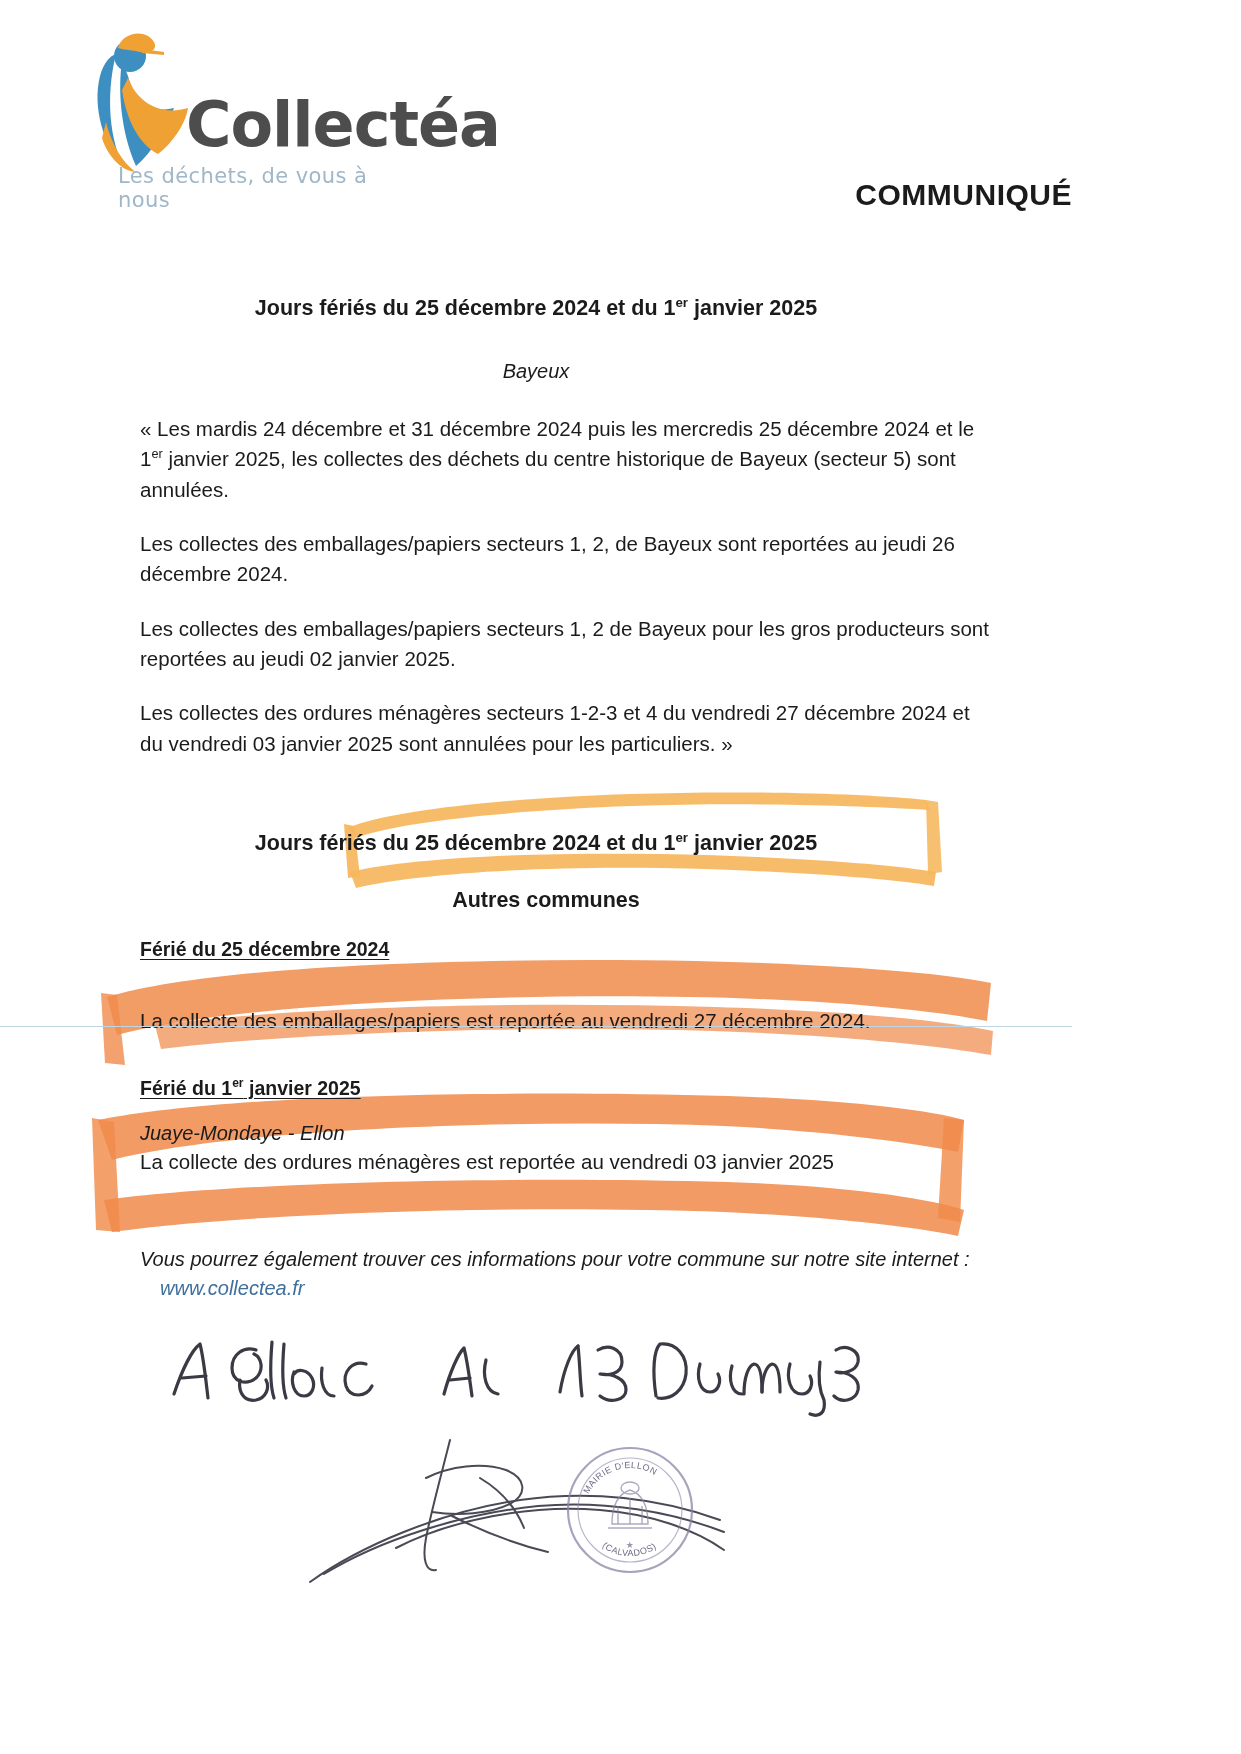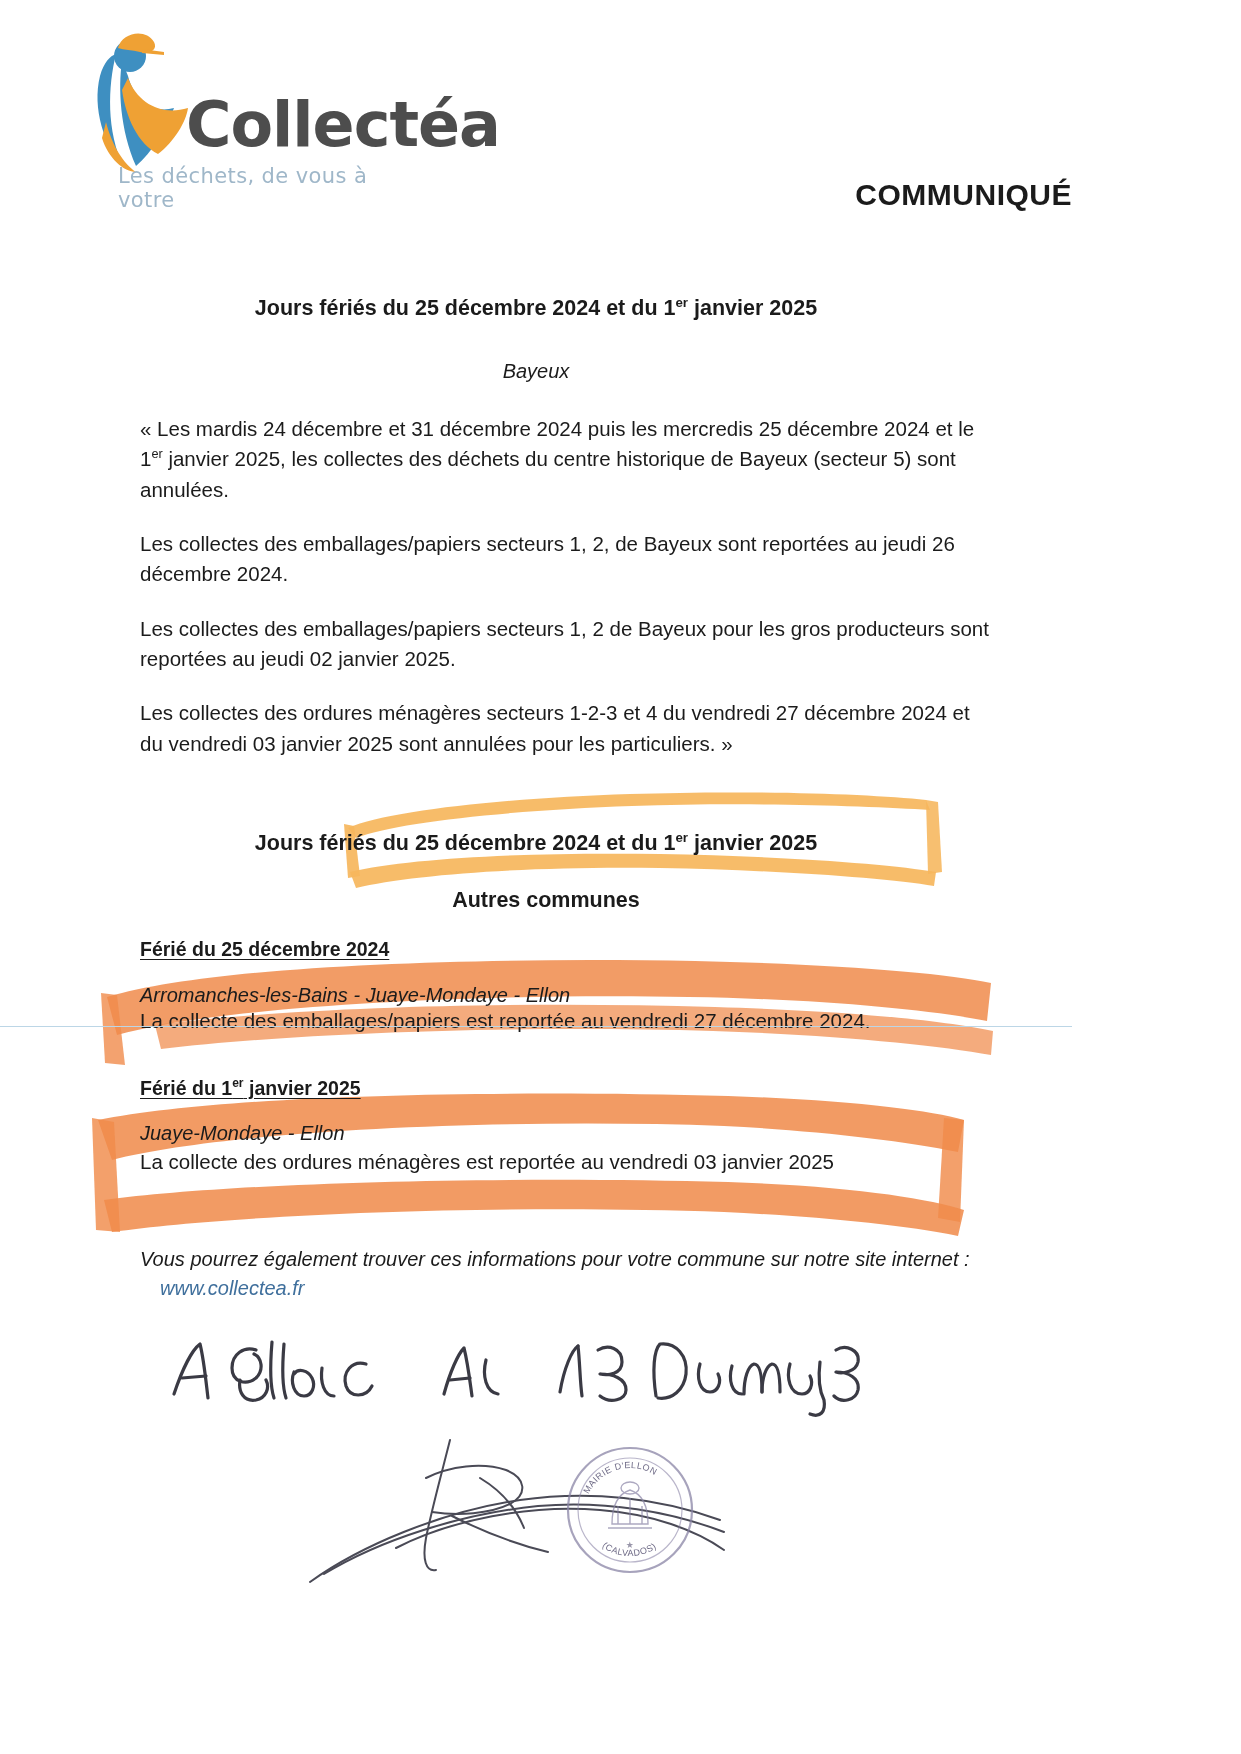--- a/index.html
+++ b/index.html
@@ -173,21 +173,21 @@
     <svg width="330" height="150" viewBox="0 0 330 150">
       <path d="M38 28 C30 60, 28 105, 46 142 C26 120, 14 82, 22 50 C26 36, 32 30, 38 28 Z" fill="#3E8FC1"></path>
       <path d="M44 35 C40 62, 42 104, 58 140 C74 126, 88 104, 96 82 C74 88, 56 74, 50 50 Z" fill="#3E8FC1"></path>
       <path d="M50 52 C60 78, 84 90, 110 82 C108 96, 96 116, 80 128 C60 118, 48 92, 44 64 Z" fill="#EFA134"></path>
       <path d="M28 96 C34 120, 46 138, 58 146 C46 146, 30 132, 24 112 Z" fill="#EFA134"></path>
       <circle cx="52" cy="30" r="16" fill="#3E8FC1"></circle>
       <path d="M40 22 C44 6, 68 2, 76 16 C80 24, 72 28, 62 26 C54 24, 46 24, 40 22 Z" fill="#EFA134"></path>
       <path d="M64 23 L86 26 L86 29 L64 27 Z" fill="#EFA134"></path>
     </svg>
     <div class="logo-word">Collectéa</div>
-    <div class="logo-tag">Les déchets, de vous à votre</div>
+    <div class="logo-tag">Les déchets, de vous à nous</div>
   </div>
 
   <div class="comm-title">COMMUNIQUÉ</div>
 
   <div class="h-feries">
     <span>Jours fériés du 25 décembre 2024 et du 1</span><sup>er</sup><span> janvier 2025</span>
   </div>
 
   <div class="h-city">Bayeux</div>
 
@@ -212,21 +212,20 @@
   <div class="h-autres">Autres communes</div>
 
   <div class="sec-head" id="sec1-head">Férié du 25 décembre 2024</div>
 
   <svg class="hl" id="hl-orange1" viewBox="0 0 900 115">
     <path d="M12 42 C120 10, 380 2, 600 6 C740 9, 850 18, 896 28 L892 66 C830 54, 720 44, 594 42 C392 38, 130 50, 22 80 Z" fill="#F08B4B" opacity="0.85"></path>
     <path d="M6 38 L22 40 L30 110 L10 108 Z" fill="#F08B4B" opacity="0.8"></path>
     <path d="M60 70 C200 52, 420 46, 620 52 C760 56, 850 66, 898 76 L896 100 C840 90, 740 80, 618 76 C420 70, 200 78, 66 94 Z" fill="#F08B4B" opacity="0.72"></path>
   </svg>
 
-  <div class="commune-line" id="sec1-communes">Arromanches-les-Bains - Juaye-Mondaye - Ellon</div>
   <div class="commune-body" id="sec1-text">La collecte des emballages/papiers est reportée au vendredi 27 décembre 2024.</div>
 
   <div class="sec-head" id="sec2-head">
     <span>Férié du 1</span><sup>er</sup><span> janvier 2025</span>
   </div>
 
   <svg class="hl" id="hl-orange2" viewBox="0 0 880 150">
     <path d="M10 30 C140 4, 420 0, 640 6 C760 10, 840 20, 876 30 L870 62 C812 50, 720 40, 636 36 C418 28, 142 40, 24 70 Z" fill="#F08B4B" opacity="0.86"></path>
     <path d="M4 28 L26 32 L32 142 L8 140 Z" fill="#F08B4B" opacity="0.82"></path>
     <path d="M856 28 L876 30 L872 132 L850 128 Z" fill="#F08B4B" opacity="0.82"></path>

